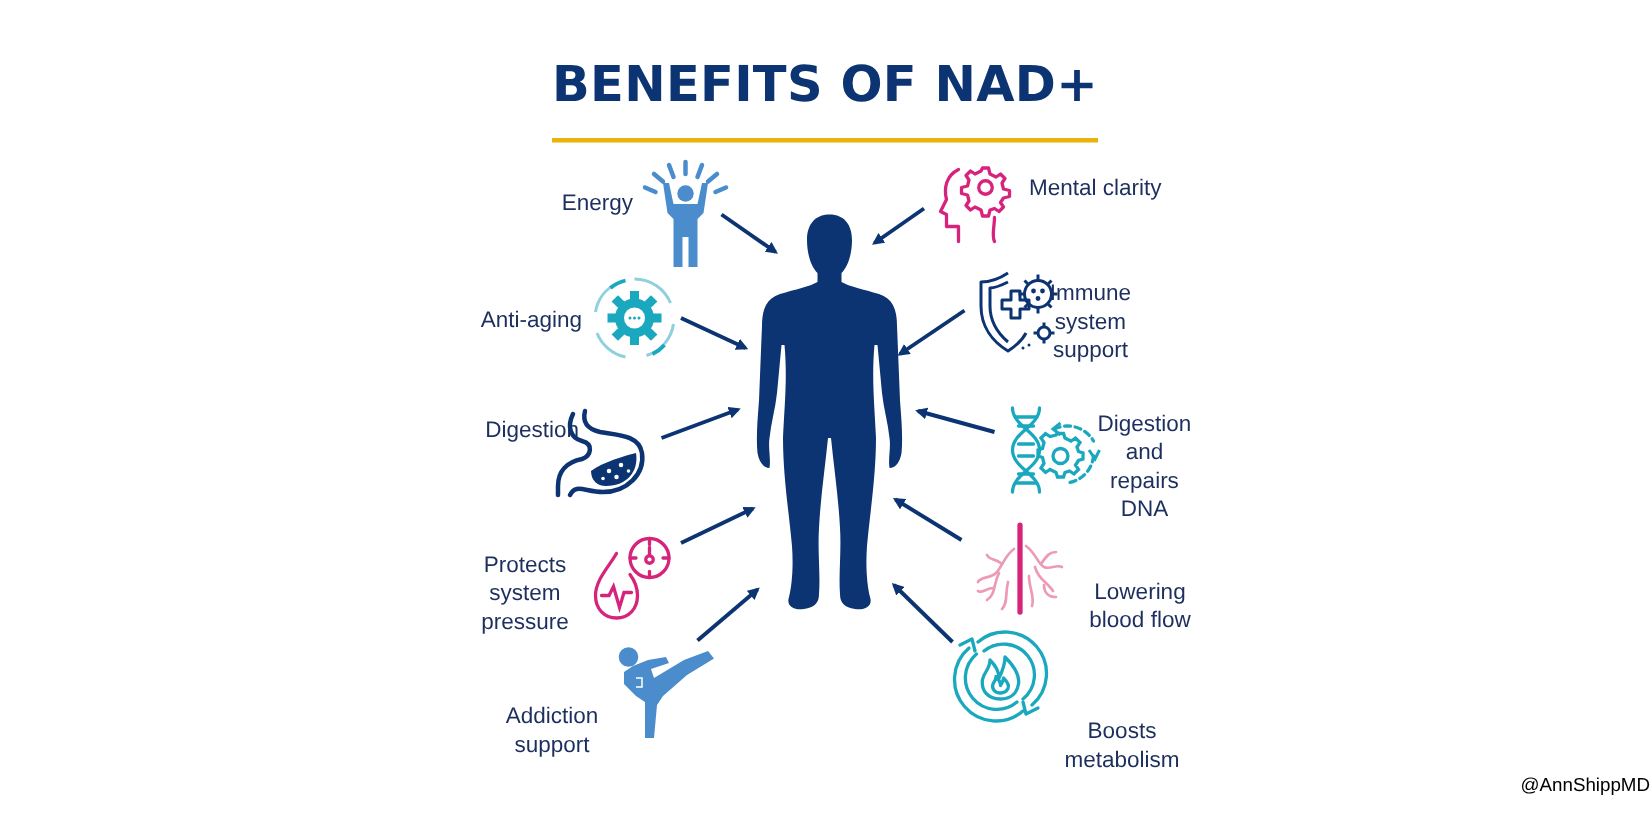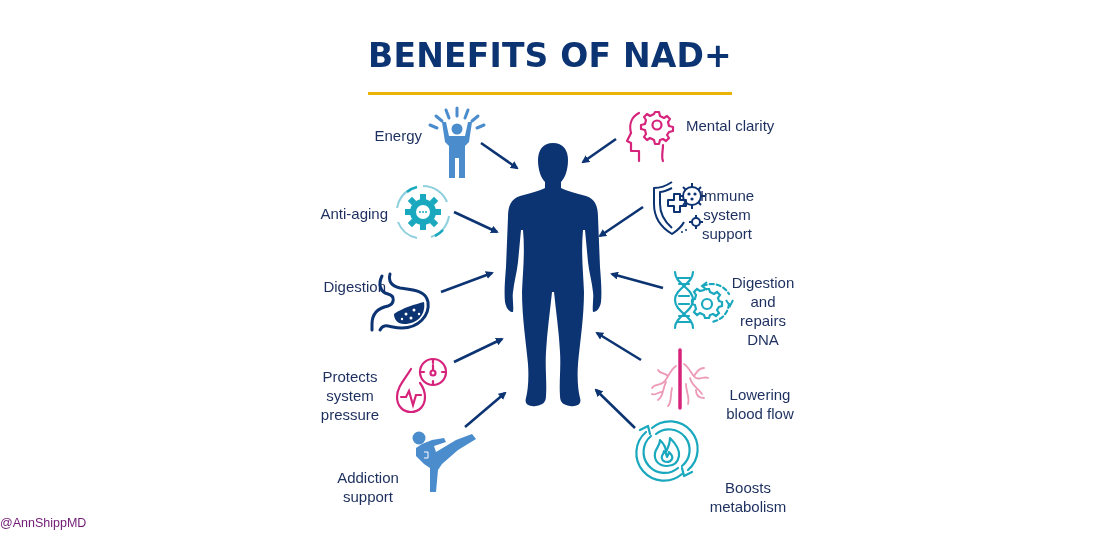--- a/index.html
+++ b/index.html
@@ -4,21 +4,21 @@
 <style>
   html, body { margin:0; padding:0; background:#ffffff; }
   body { width:1100px; height:550px; position:relative; overflow:hidden; font-family:"Liberation Sans", sans-serif; }
   .title { position:absolute; left:0; width:1100px; top:36px; text-align:center; }
   .title span { font-family:"DejaVu Sans", sans-serif; font-weight:bold; font-size:33px; color:#0d3472; letter-spacing:0.2px; border-bottom:3px solid #eab308; padding-bottom:17px; }
   .label { position:absolute; color:#1c2f5e; font-size:15px; line-height:19px; }
   .label.right-align { text-align:right; }
   .label.center { text-align:center; }
   .icon { position:absolute; }
   .arrow { position:absolute; left:0; top:0; }
-  .watermark { position:absolute; left:0; width:1100px; top:516px; text-align:left; color:#701a75; font-size:12.5px; }
+  .watermark { position:absolute; left:0; width:1100px; top:516px; text-align:right; color:#000000; font-size:12.5px; }
   svg { overflow:visible; }
 </style>
 </head>
 <body>
 
 <div class="title"><span>BENEFITS OF NAD+</span></div>
 
 <svg class="arrow" width="1100" height="550">
   <defs>
     <marker id="ah" markerWidth="8" markerHeight="8" refX="6" refY="4" orient="auto" markerUnits="userSpaceOnUse">

